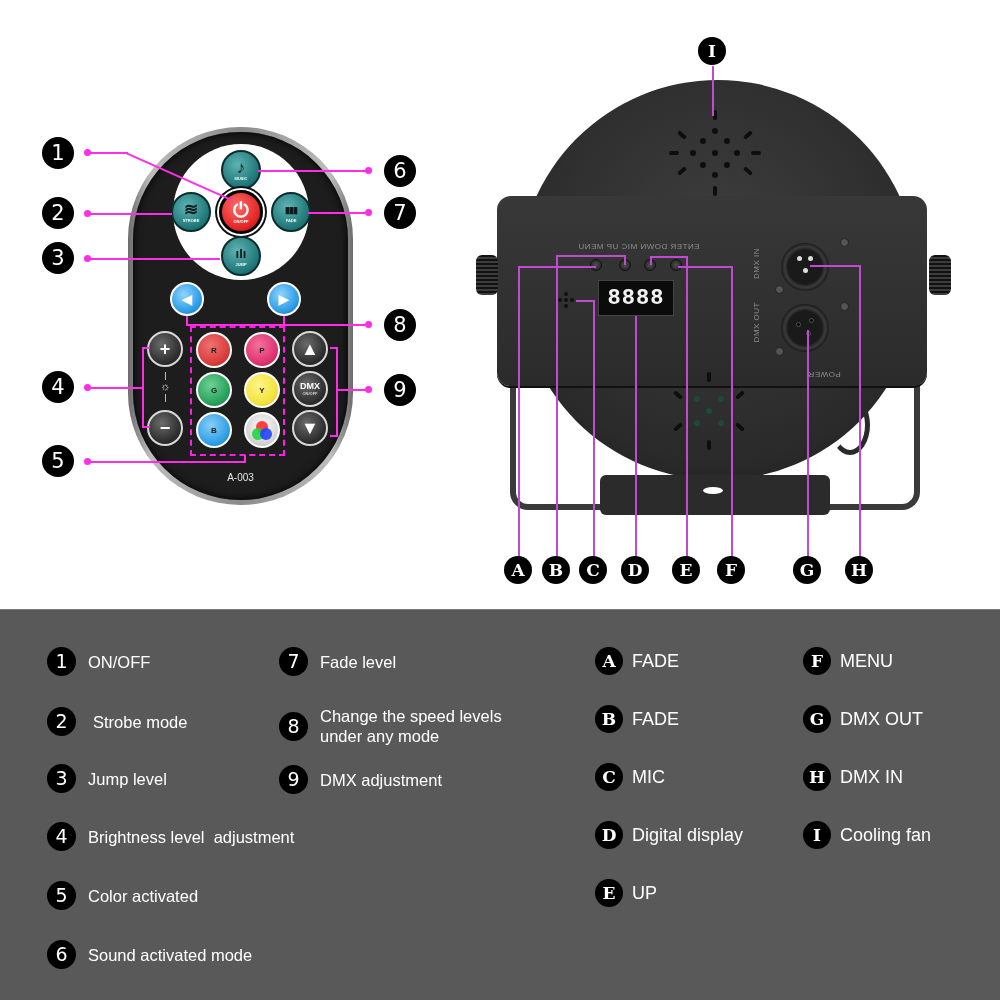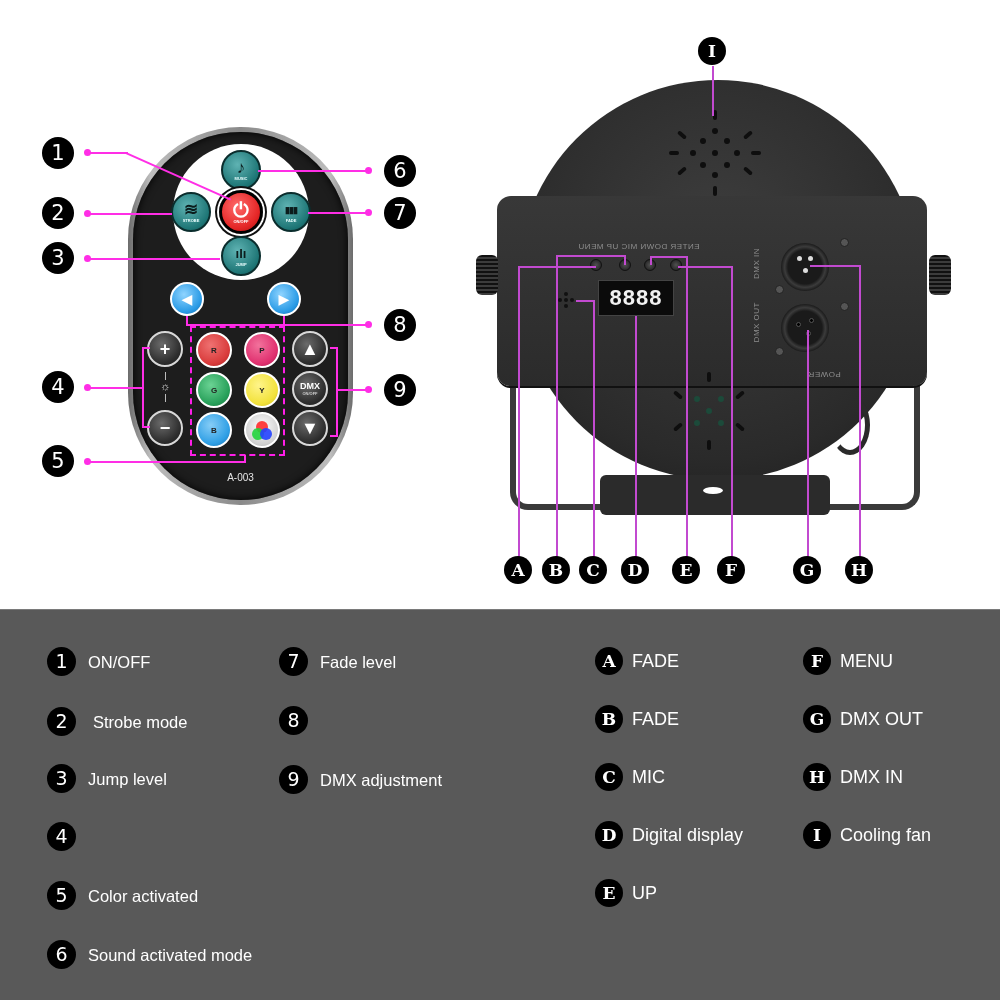--- a/index.html
+++ b/index.html
@@ -102,21 +102,21 @@
   .knob {
     position: absolute; width: 22px; height: 40px; border-radius: 6px;
     background: repeating-linear-gradient(180deg, #111 0 2px, #3c3c3c 2px 4px);
   }
   .grille { position: absolute; border-radius: 50%; }
   .hole { position: absolute; width: 6px; height: 6px; border-radius: 50%; background: #0e0e0e; }
   .bar { position: absolute; width: 4px; height: 10px; background: #0e0e0e; border-radius: 2px; }
   .led-btn { position: absolute; width: 12px; height: 12px; border-radius: 50%; background: radial-gradient(circle, #505050, #1a1a1a); border: 1px solid #111; }
   .display {
     position: absolute; left: 598px; top: 280px; width: 76px; height: 36px; background: #0b0b0b; border: 1px solid #444;
-    color: #f2f2f2; font-family: Liberation Sans, sans-serif; font-size: 22px; letter-spacing: 1px;
+    color: #f2f2f2; font-family: Liberation Mono, monospace; font-size: 22px; letter-spacing: 1px;
     display: flex; align-items: center; justify-content: center; font-weight: bold;
   }
   .device-label { position: absolute; color: #8e8e8e; font-size: 8px; letter-spacing: 0.5px; }
   .xlr {
     position: absolute; width: 48px; height: 48px; border-radius: 50%;
     background: radial-gradient(circle, #1a1a1a 50%, #3b3b3b 60%, #0e0e0e 75%, #555 82%, #111 100%);
   }
   .pin { position: absolute; width: 5px; height: 5px; border-radius: 50%; }
   .screw { position: absolute; width: 9px; height: 9px; border-radius: 50%; background: #555; border: 1px solid #222; }
   .cable { position: absolute; border: 5px solid #2a2a2a; border-radius: 50%; }
@@ -388,36 +388,41 @@
   <div class="leg" style="left:47px;top:97px;">
     <span class="num">2</span>
     <span class="leg-text" style="padding-left:5px;">Strobe mode</span>
   </div>
   <div class="leg" style="left:47px;top:154px;">
     <span class="num">3</span>
     <span class="leg-text">Jump level</span>
   </div>
   <div class="leg" style="left:47px;top:212px;">
     <span class="num">4</span>
+    <span class="leg-text" style="white-space:pre;">Brightness level  adjustment</span>
   </div>
   <div class="leg" style="left:47px;top:271px;">
     <span class="num">5</span>
     <span class="leg-text">Color activated</span>
   </div>
   <div class="leg" style="left:47px;top:330px;">
     <span class="num">6</span>
     <span class="leg-text">Sound activated mode</span>
   </div>
 
   <div class="leg" style="left:279px;top:37px;">
     <span class="num">7</span>
     <span class="leg-text">Fade level</span>
   </div>
   <div class="leg" style="left:279px;top:96px;">
     <span class="num">8</span>
+    <span class="leg-text" style="display:flex;flex-direction:column;">
+      <span>Change the speed levels</span>
+      <span>under any mode</span>
+    </span>
   </div>
   <div class="leg" style="left:279px;top:155px;">
     <span class="num">9</span>
     <span class="leg-text">DMX adjustment</span>
   </div>
 
   <div class="leg rt" style="left:595px;top:37px;">
     <span class="let">A</span>
     <span class="leg-text">FADE</span>
   </div>

